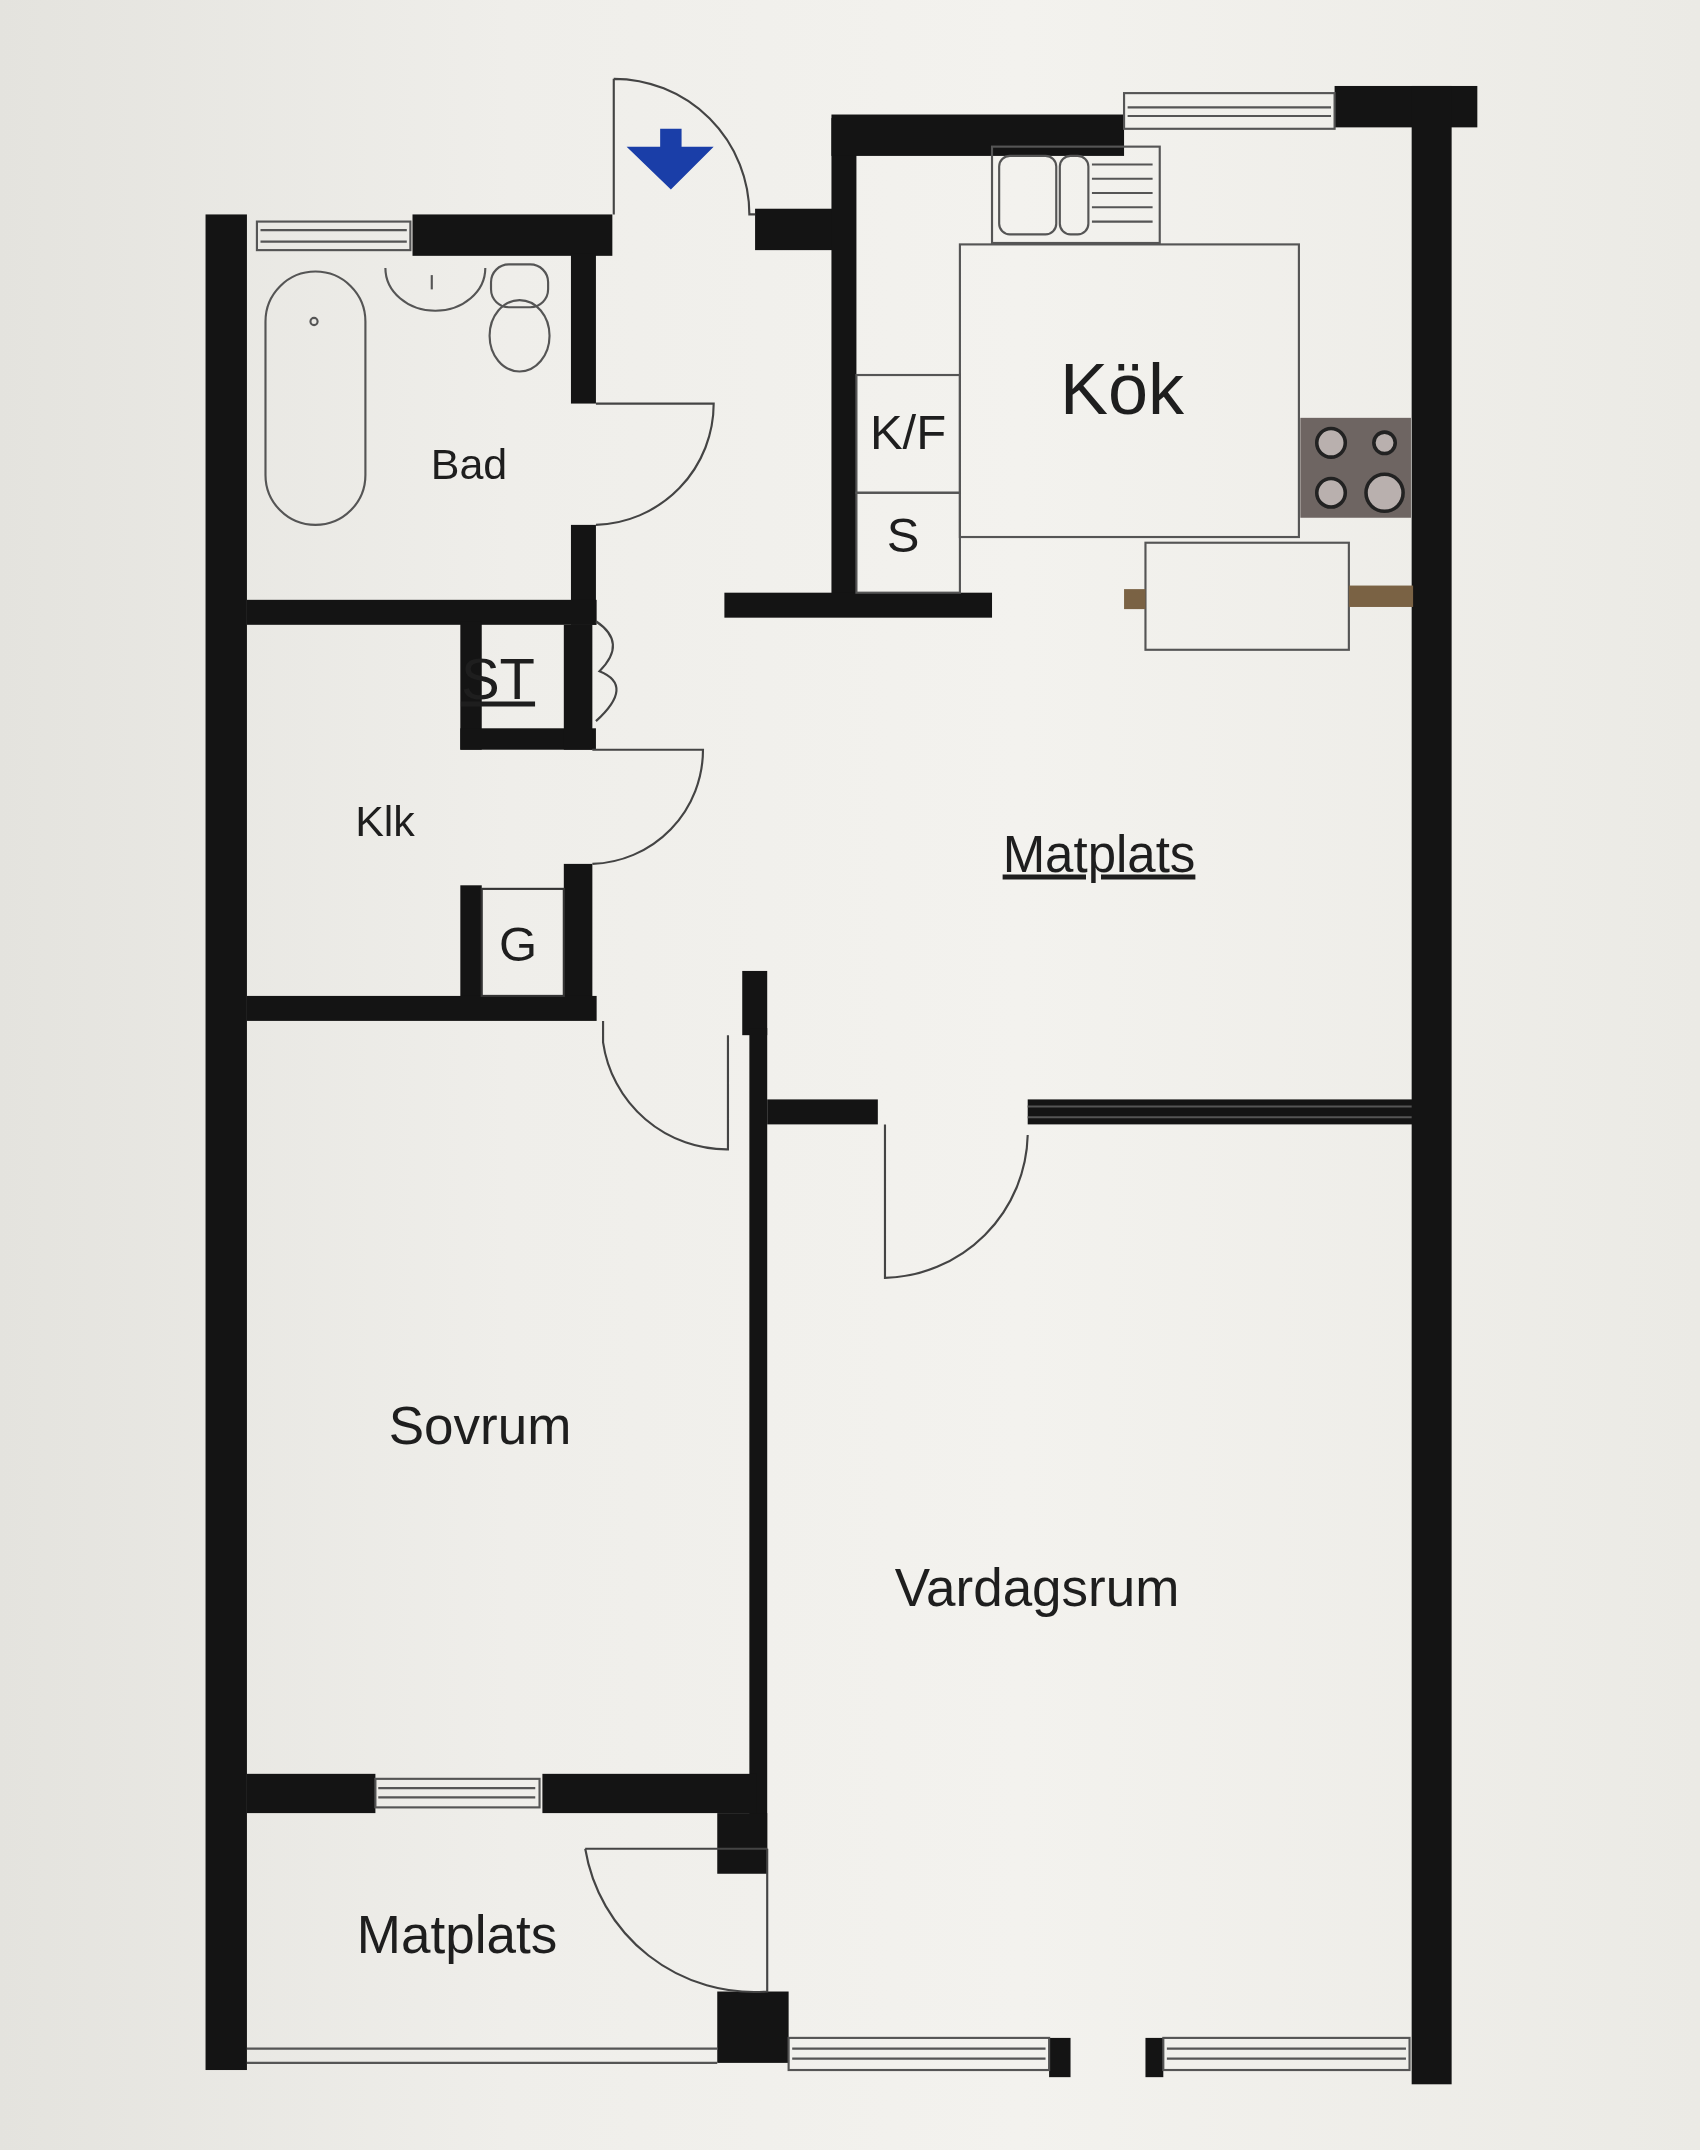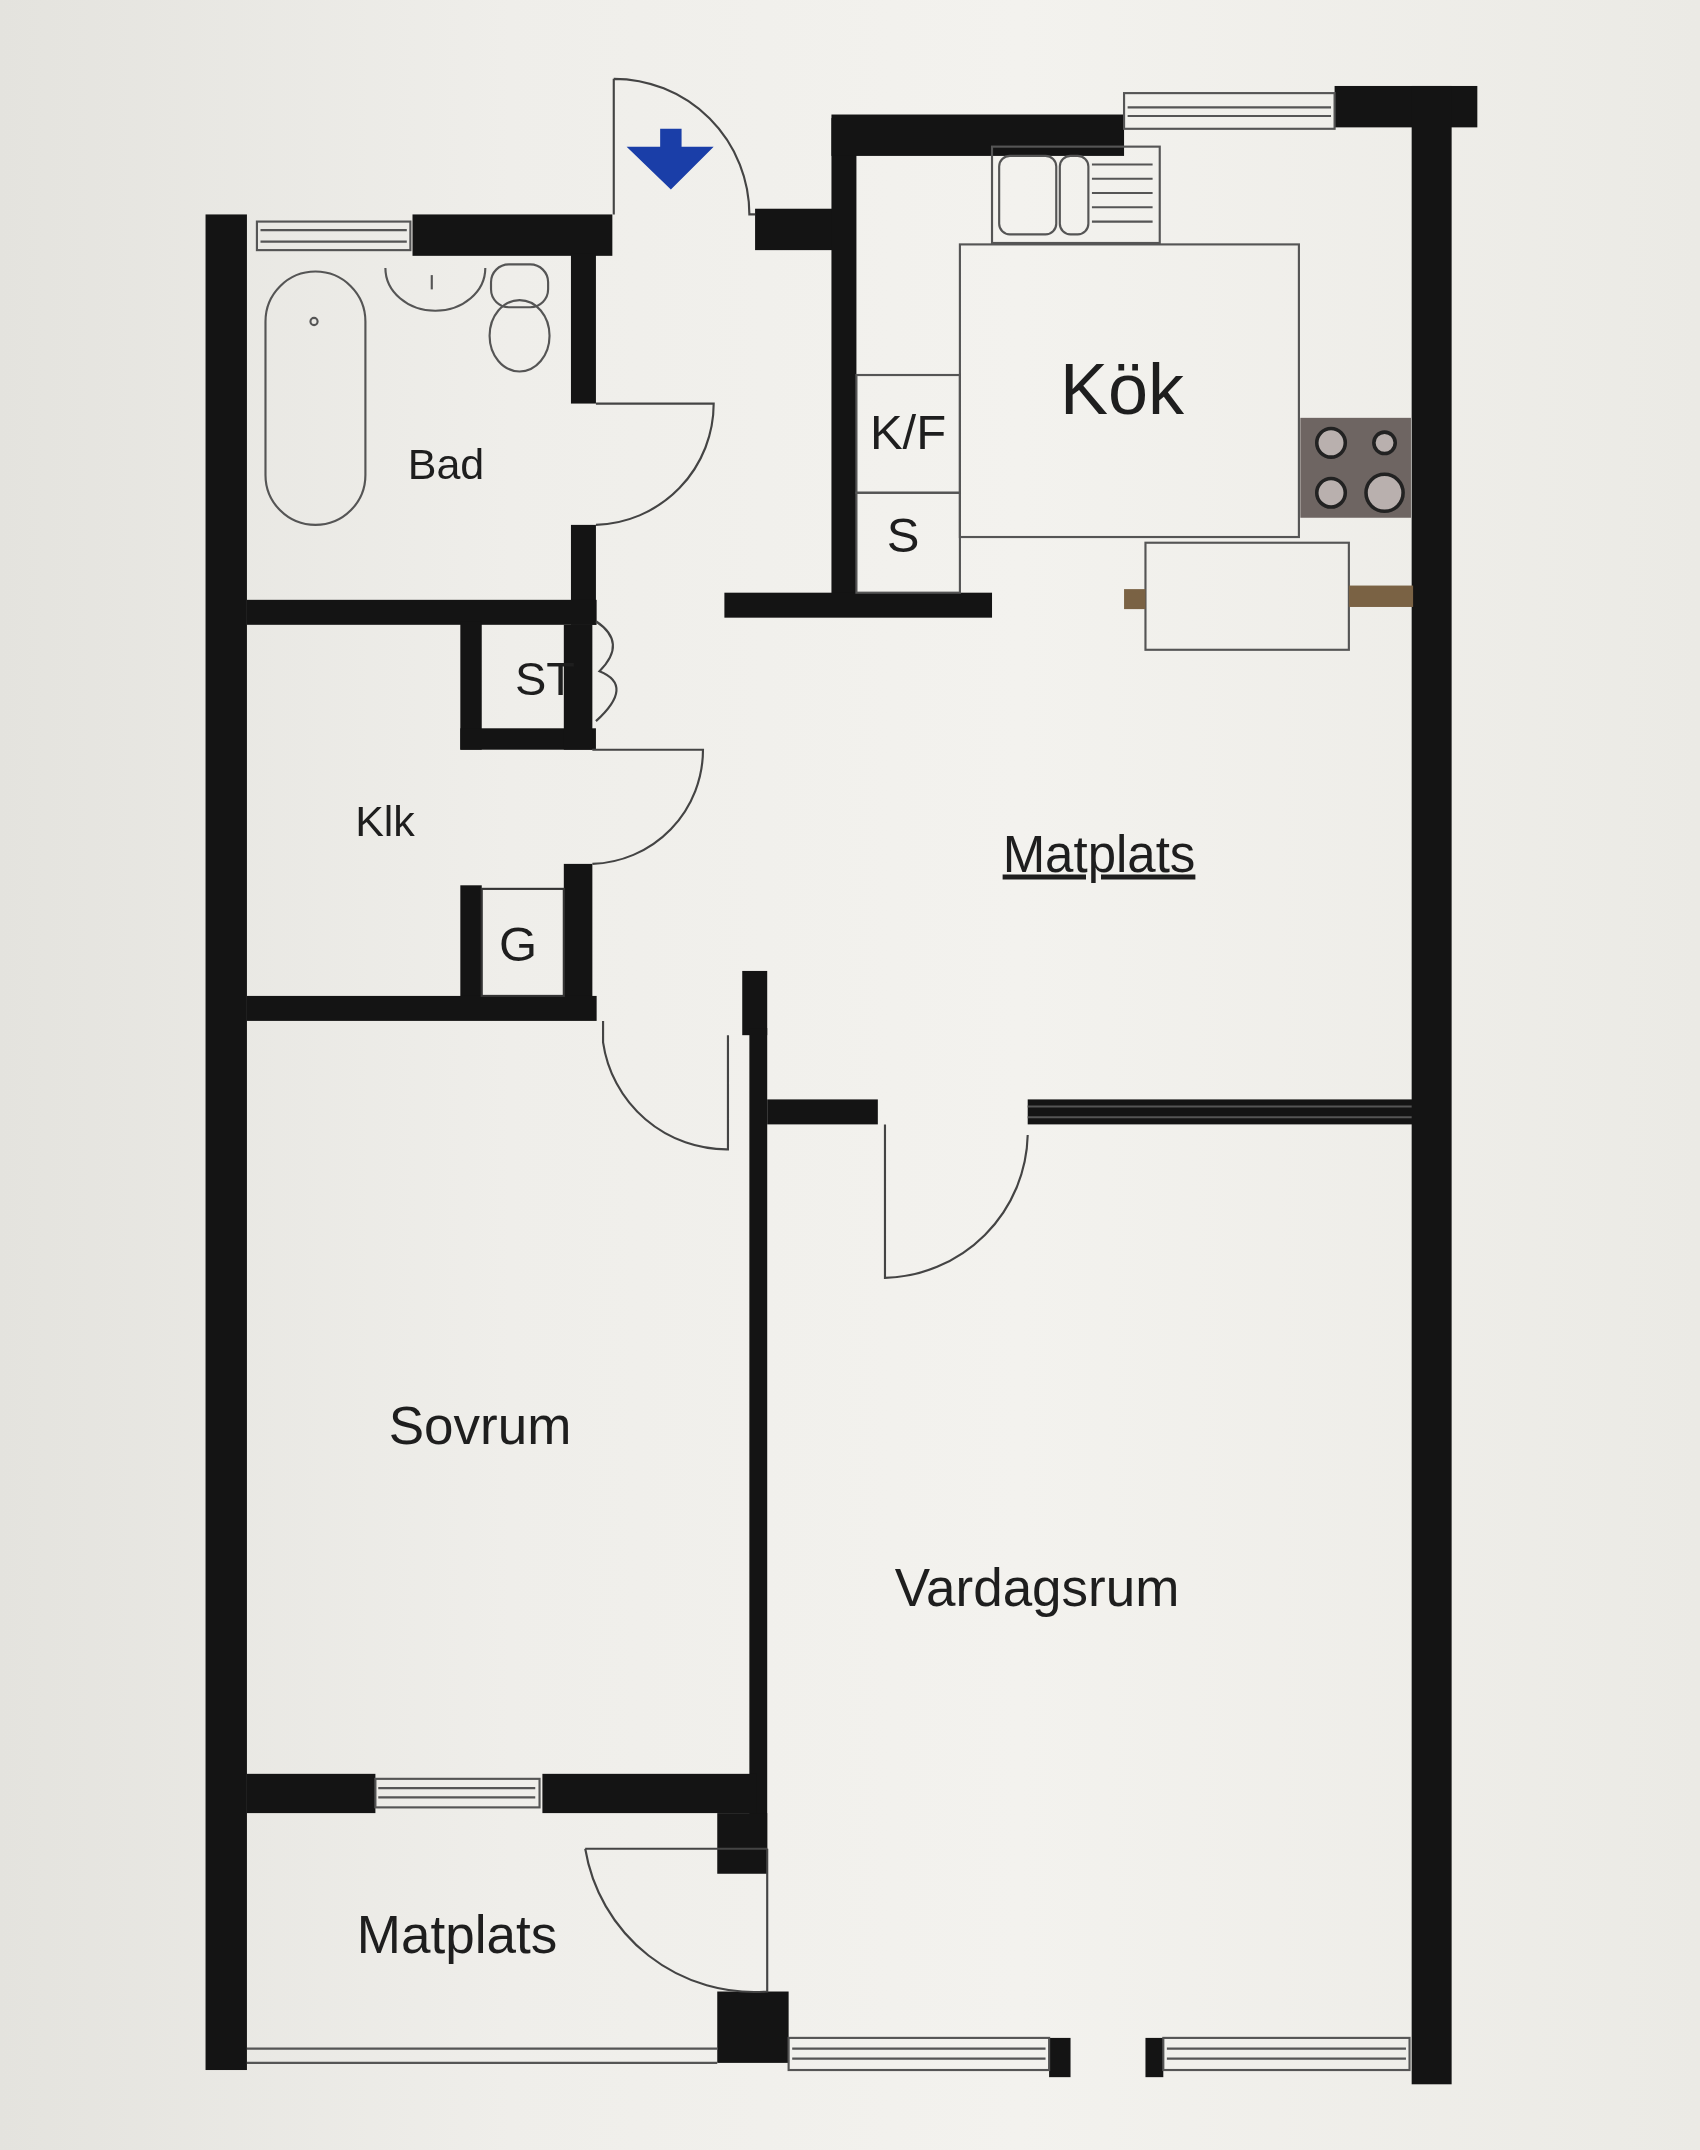--- a/index.html
+++ b/index.html
@@ -140,24 +140,24 @@
     <rect x="1575" y="825" width="30" height="28"></rect>
     <rect x="1890" y="820" width="90" height="30"></rect>
   </g>
   <g fill="none" stroke="#333" stroke-width="3">
     <rect x="675" y="1245" width="115" height="150"></rect>
   </g>
 
   <path d="M925 180 L955 180 L955 205 L1000 205 L940 265 L878 205 L925 205 Z" fill="#1a3ea8"></path>
 </svg>
 
-<div class="label" style="left:446px;top:464px;font-size:43px;">Bad</div>
+<div class="label" style="left:469px;top:464px;font-size:43px;">Bad</div>
 <div class="label" style="left:1122px;top:389px;font-size:72px;">Kök</div>
 <div class="label" style="left:908px;top:432px;font-size:49px;">K/F</div>
 <div class="label" style="left:903px;top:535px;font-size:49px;">S</div>
-<div class="label" style="left:545px;top:678px;font-size:47px;">ST</div>
+<div class="label" style="left:498px;top:678px;font-size:58px;text-decoration:underline;">ST</div>
 <div class="label" style="left:385px;top:821px;font-size:43px;">Klk</div>
 <div class="label" style="left:518px;top:944px;font-size:49px;">G</div>
 <div class="label" style="left:1099px;top:854px;font-size:51px;text-decoration:underline;">Matplats</div>
 <div class="label" style="left:480px;top:1425px;font-size:53px;">Sovrum</div>
 <div class="label" style="left:1037px;top:1579px;font-size:53px;margin-top:8px;">Vardagsrum</div>
 <div class="label" style="left:457px;top:1934px;font-size:53px;">Matplats</div>
 
 
 </body></html>

